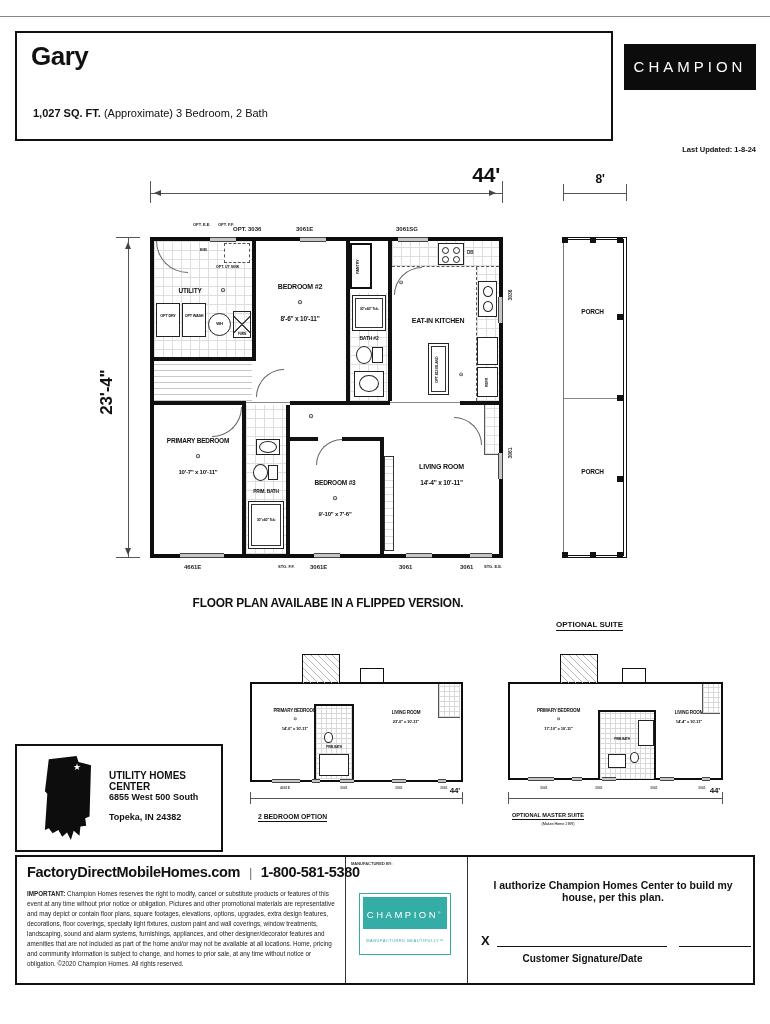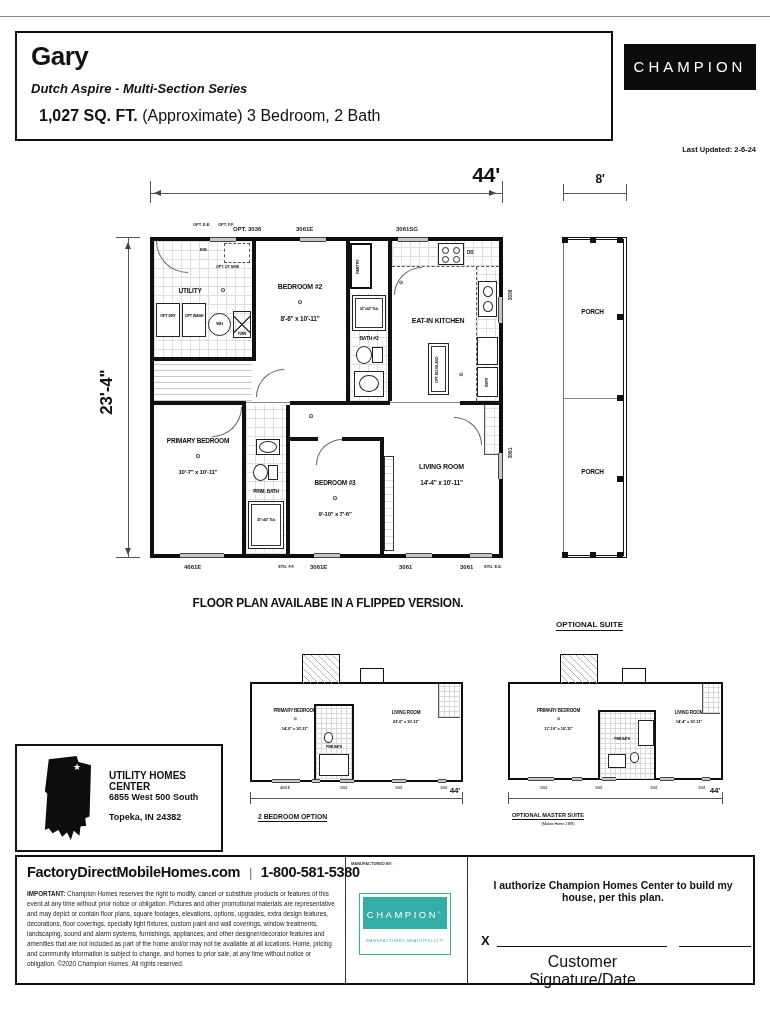--- a/index.html
+++ b/index.html
@@ -28,32 +28,31 @@
 </style>
 </head>
 <body>
 
 <div id="page">
 
   <div class="thin" style="left:0;top:16px;width:770px;height:1px"></div>
 
   <div class="A" style="left:15px;top:31px;width:598px;height:110px;border:2px solid #111">
     <div class="A" style="left:14px;top:8px;font-size:26px;font-weight:bold;letter-spacing:-0.5px">Gary</div>
-    <div class="A" style="left:14px;top:48px;font-size:13px;font-weight:bold;font-style:italic">Dutch Aspire - Multi-Section Series</div>
-    <div class="A" style="left:22px;top:74px;font-size:16px">
+    <div class="A" style="left:16px;top:74px;font-size:11px">
       <span style="font-weight:bold">1,027 SQ. FT.</span>
       <span>(Approximate) 3 Bedroom, 2 Bath</span>
     </div>
   </div>
 
   <div class="A" style="left:624px;top:44px;width:132px;height:80px">
     <div class="A" style="left:0;top:0;width:132px;height:46px;background:#0c0c0c;color:#fff;text-align:center;line-height:46px;font-size:15px;letter-spacing:4px">CHAMPION</div>
   </div>
 
-  <div class="A" style="left:620px;top:145px;width:136px;font-size:7.5px;font-weight:bold;text-align:right">Last Updated: 2-6-24</div>
+  <div class="A" style="left:620px;top:145px;width:136px;font-size:7.5px;font-weight:bold;text-align:right">Last Updated: 1-8-24</div>
 
   <div class="lb" style="left:430px;top:162px;width:70px;font-size:21px;text-align:right">44'</div>
   <div class="dim" style="left:150px;top:193px;width:353px;height:1px"></div>
   <div class="dim" style="left:150px;top:181px;width:1px;height:22px"></div>
   <div class="dim" style="left:502px;top:181px;width:1px;height:22px"></div>
   <div class="ah" style="left:151px;top:190px;border-right:7px solid #444"></div>
   <div class="ah" style="left:489px;top:190px;border-left:7px solid #444"></div>
 
   <div class="lb" style="left:580px;top:172px;width:40px;font-size:12px">8'</div>
   <div class="dim" style="left:563px;top:193px;width:64px;height:1px"></div>
@@ -314,16 +313,16 @@
       <div class="A" style="left:3px;top:3px;width:84px;height:32px;background:#35ada7;color:#fff;text-align:center;line-height:32px;font-size:9.5px;letter-spacing:2.5px">
         <span>CHAMPION</span><sup style="font-size:3.5px">®</sup>
       </div>
       <div class="A" style="left:3px;top:35px;width:84px;height:24px;color:#35ada7;text-align:center;line-height:24px;font-size:4px;letter-spacing:0.5px">MANUFACTURED BEAUTIFULLY™</div>
     </div>
 
     <div class="A" style="left:458px;top:22px;width:276px;font-size:10.8px;font-weight:bold;text-align:center;transform:scaleX(0.97)">I authorize Champion Homes Center to build my house, per this plan.</div>
     <div class="A" style="left:464px;top:76px;font-size:13px;font-weight:bold">X</div>
     <div class="A" style="left:480px;top:76px;width:170px;height:14px;border-bottom:1.5px solid #111"></div>
     <div class="A" style="left:662px;top:76px;width:72px;height:14px;border-bottom:1.5px solid #111"></div>
-    <div class="A" style="left:488px;top:96px;width:155px;font-size:16px;font-weight:normal;text-align:center">Customer Signature/Date</div>
+    <div class="A" style="left:488px;top:96px;width:155px;font-size:10px;font-weight:bold;text-align:center">Customer Signature/Date</div>
   </div>
 
 </div>
 
 </body></html>

